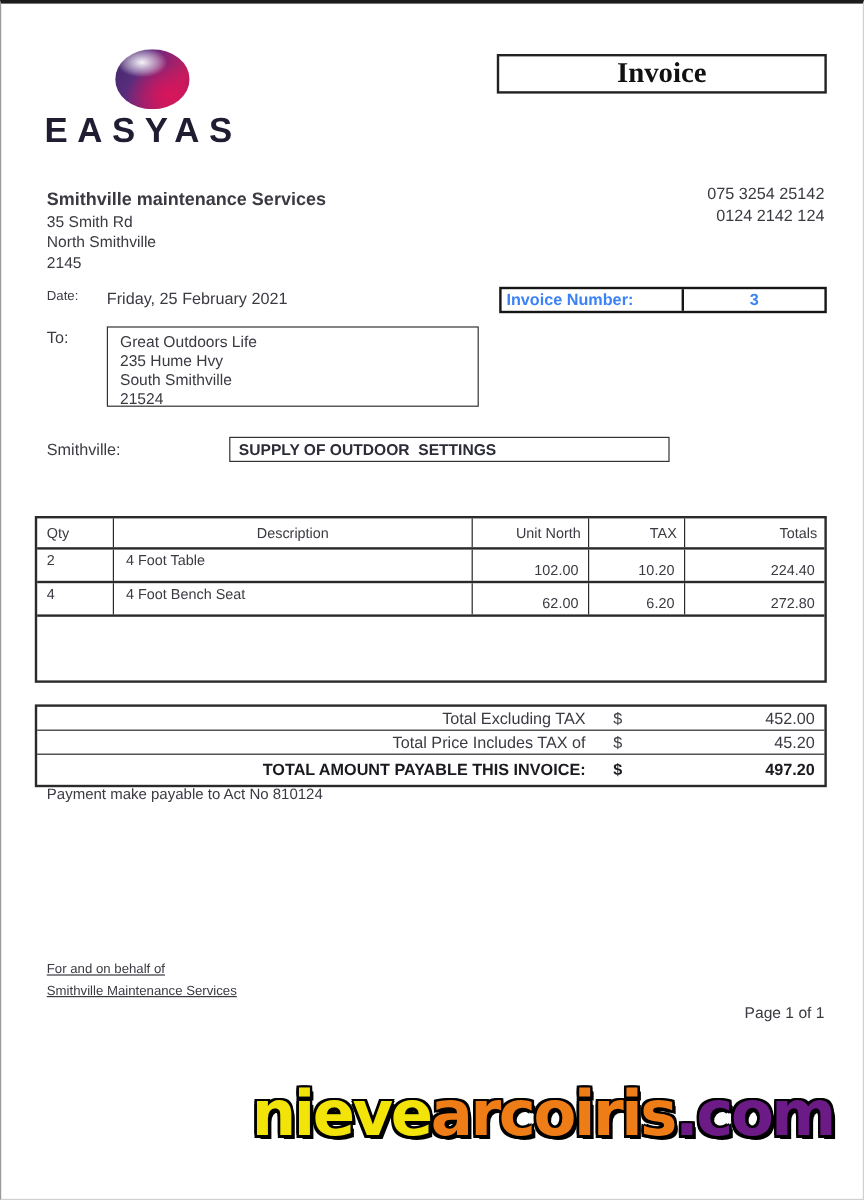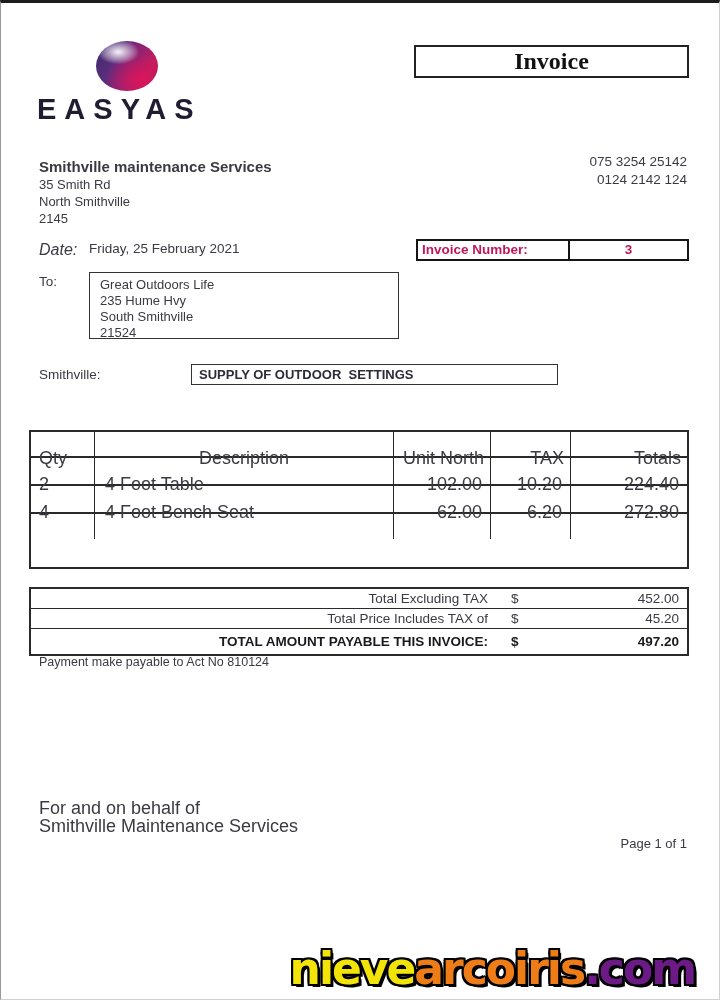--- a/index.html
+++ b/index.html
@@ -28,77 +28,76 @@
     position:absolute; left:413px; top:42px; width:275px; height:33px;
     border:2px solid #222; text-align:center;
     font-family:"Liberation Serif", serif; font-weight:bold; font-size:24px; color:#111;
     line-height:28px;
   }
   
   .supplier { position:absolute; left:38px; top:155px; font-size:13px; line-height:17px; }
   .supplier .name { font-size:15px; font-weight:bold; line-height:18px; }
   .phones { position:absolute; right:32px; top:150px; text-align:right; font-size:13.5px; line-height:18px;margin-left:24px; }
   
-  .date-label { position:absolute; left:38px; top:238px; font-size:16px;font-style:italic; }
+  .date-label { position:absolute; left:38px; top:238px; font-size:11px; }
   .date-value { position:absolute; left:88px; top:238px; font-size:13.5px; }
   .invnum-box {
     position:absolute; left:415px; top:236px; width:273px; height:22px;
-    border:2px solid #161616; display:flex; font-size:13.5px; font-weight:bold; color:#be185d;
+    border:2px solid #161616; display:flex; font-size:13.5px; font-weight:bold; color:#3b82f6;
   }
   .invnum-box .lbl { width:152px; border-right:2px solid #161616; padding:1px 0 0 4px; }
   .invnum-box .val { flex:1; text-align:center; padding-top:1px; }
   
   .to-label { position:absolute; left:38px; top:271px; font-size:13.5px; }
   .to-box {
     position:absolute; left:88px; top:269px; width:310px; height:67px;
     border:1.5px solid #333; padding:4px 0 0 10px; font-size:13px; line-height:16px;
   }
   
   .ref-label { position:absolute; left:38px; top:364px; font-size:13.5px; }
   .ref-box {
     position:absolute; left:190px; top:361px; width:367px; height:21px;
     border:1.5px solid #333; font-size:13px; font-weight:bold; color:#2c2c38;
     padding:2px 0 0 7px; white-space:pre;
   }
   
   .items-table { position:absolute; left:28px; top:427px; width:660px; border:2px solid #2a2a2a; }
   .irow { display:grid; grid-template-columns:64px 299px 97px 80px 116px; }
-  .irow .cell { border-right:1px solid #2a2a2a; display:flex; padding:16px 0; font-size:18px; }
+  .irow .cell { border-right:1px solid #2a2a2a; display:flex; padding:2px 0; font-size:12px; }
   .irow .cell:last-child { border-right:none; }
   .irow.header { height:26px; border-bottom:2px solid #2a2a2a; }
   .irow.header .cell { align-items:center; }
   .irow.data { height:28px; border-bottom:2px solid #2a2a2a; }
   .cell.c-qty   { padding-left:8px; align-items:flex-start; }
   .cell.c-desc  { padding-left:10px; align-items:flex-start; }
   .cell.c-desc.hdr { justify-content:center; padding-left:0; }
   .cell.c-num   { justify-content:flex-end; padding-right:8px; align-items:flex-end; }
   .cell.c-num.hdr { align-items:center; padding-right:6px; }
   .items-blank { height:53px; }
   
   .totals { position:absolute; left:28px; top:584px; width:660px; border:2px solid #2a2a2a; font-size:13.5px; }
   .trow { display:grid; grid-template-columns:467px 77px 112px; height:20px; border-bottom:1.5px solid #2a2a2a; align-items:center; }
   .trow:last-child { border-bottom:none; height:25px; }
   .trow .t-label { text-align:right; padding-right:10px; }
   .trow .t-cur   { padding-left:13px; }
   .trow .t-amt   { text-align:right; padding-right:8px; }
   .trow.grand { font-weight:bold; color:#19191f; }
   
   .payment-note { position:absolute; left:38px; top:652px; font-size:12.5px; }
-  .behalf { position:absolute; left:38px; top:797px; font-size:18px; line-height:17.5px; }
+  .behalf { position:absolute; left:38px; top:797px; font-size:11px; line-height:17.5px;text-decoration:underline; }
   .page-num { position:absolute; right:32px; top:833px; font-size:13px; }
   
   .watermark {
     position:absolute; right:24px; top:896px; left:0; text-align:right;
-    font-family:"DejaVu Sans", sans-serif; font-weight:bold; font-size:44px; letter-spacing:-2px;
+    font-family:"DejaVu Sans", sans-serif; font-weight:bold; font-size:52px; letter-spacing:-2px;
     text-shadow:
       2px 0 0 #000, -2px 0 0 #000, 0 2px 0 #000, 0 -2px 0 #000,
       2px 2px 0 #000, -2px -2px 0 #000, 2px -2px 0 #000, -2px 2px 0 #000,
       3px 3px 0 #000;
     white-space:nowrap;
-    margin-top:44px;
   }
 </style>
 </head>
 <body>
 
 <div class="page">
 
   <div class="logo-orb"></div>
   <div class="logo-text">EASYAS</div>
 

